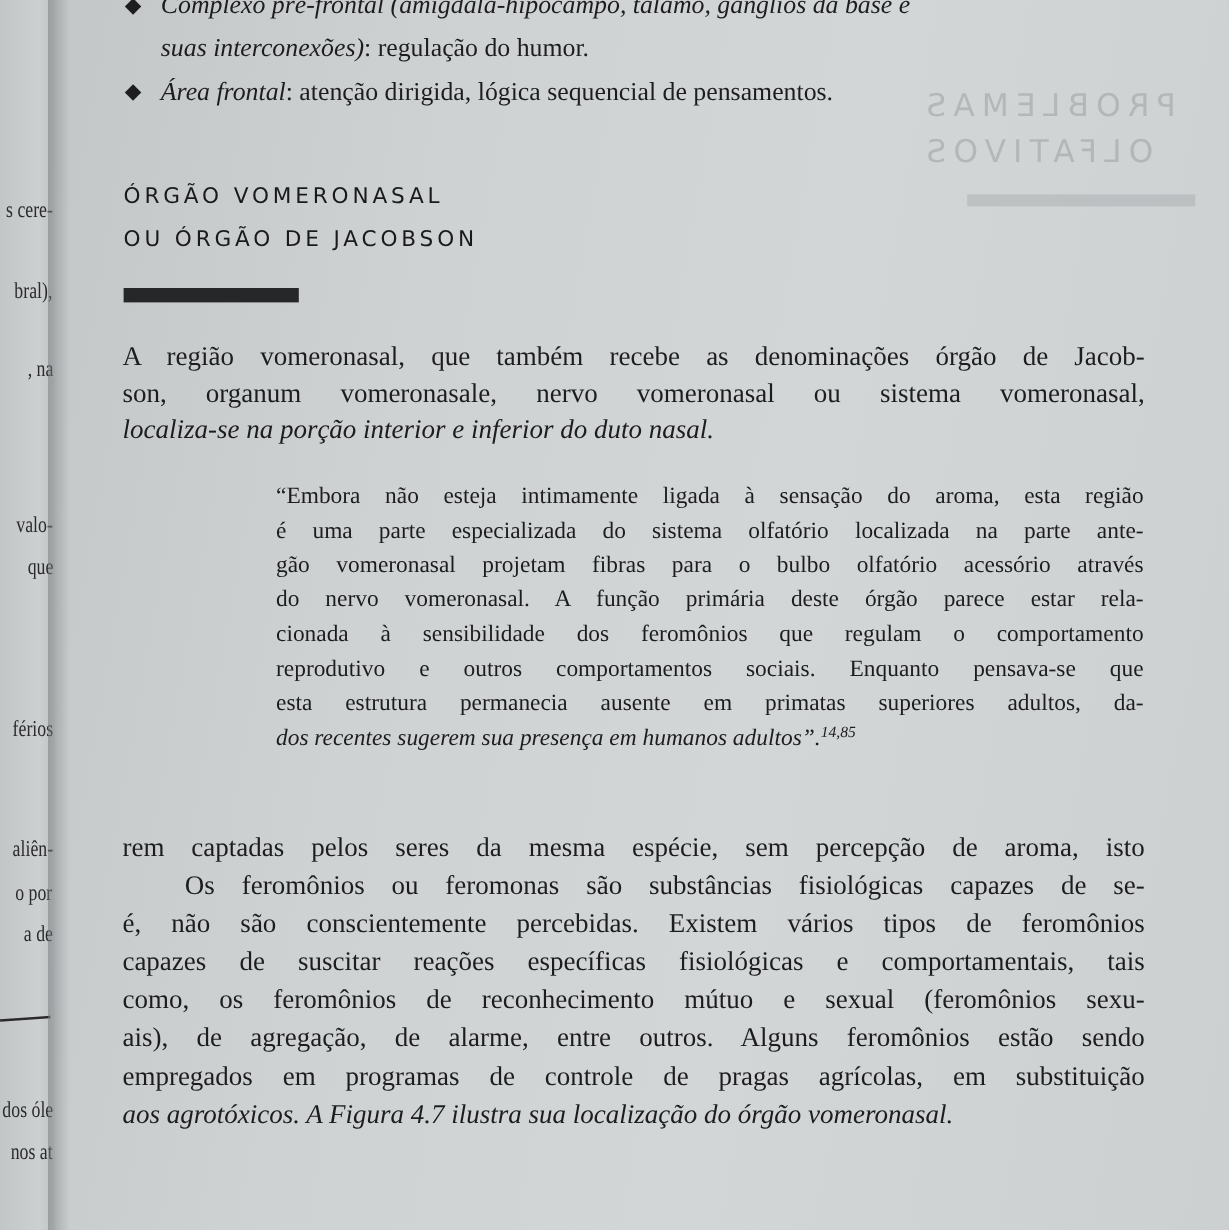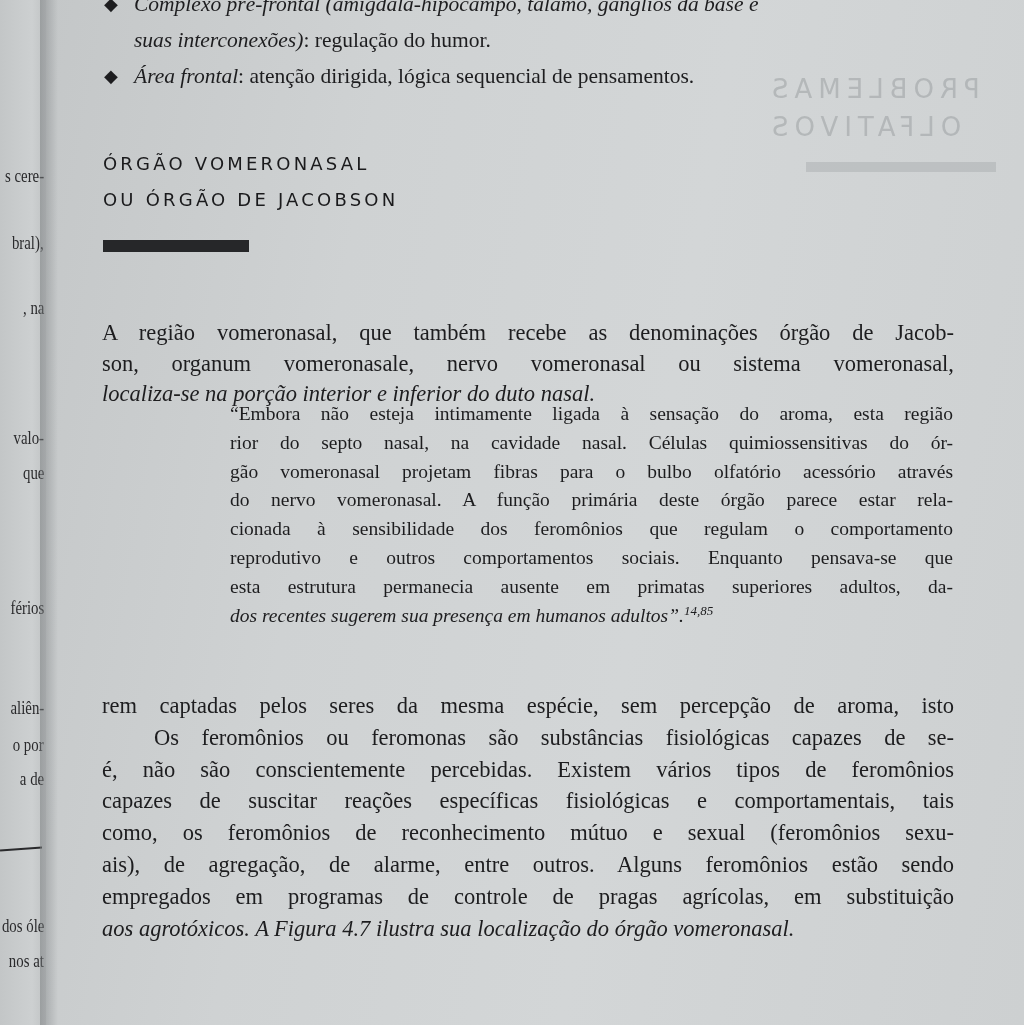--- a/index.html
+++ b/index.html
@@ -95,21 +95,21 @@
     background: #262729;
   }
   .para {
     position: absolute;
     font-family: "Liberation Serif", serif;
     font-size: 22.5px;
     line-height: 30.5px;
     text-align: justify;
     color: #1d1d1f;
   }
-  .p1 { left: 56px; top: 282px; width: 852px; margin-top: 36px; }
+  .p1 { left: 56px; top: 282px; width: 852px; }
   .quote {
     position: absolute; left: 184px; top: 400px; width: 723px;
     font-family: "Liberation Serif", serif;
     font-size: 19.5px; line-height: 28.8px;
     text-align: justify;
   }
   .quote sup { font-size: 13px; vertical-align: 7px; line-height: 0; }
   .p2 { left: 56px; top: 690px; width: 852px; line-height: 31.8px; }
   .p2 .indent { display: inline-block; width: 52px; }
   .line { display: block; text-align: justify; text-align-last: justify; }
@@ -161,21 +161,21 @@
     <div class="heading-bar"></div>
 
     <div class="para p1">
       <span class="line">A região vomeronasal, que também recebe as denominações órgão de Jacob-</span>
       <span class="line">son, organum vomeronasale, nervo vomeronasal ou sistema vomeronasal,</span>
       <span class="line last">localiza-se na porção interior e inferior do duto nasal.</span>
     </div>
 
     <div class="quote">
       <span class="line">“Embora não esteja intimamente ligada à sensação do aroma, esta região</span>
-      <span class="line">rior do septo nasal, na cavidade nasal. Células quimiossensitivas do ór-</span>
+      <span class="line">é uma parte especializada do sistema olfatório localizada na parte ante-</span>
       <span class="line">gão vomeronasal projetam fibras para o bulbo olfatório acessório através</span>
       <span class="line">do nervo vomeronasal. A função primária deste órgão parece estar rela-</span>
       <span class="line">cionada à sensibilidade dos feromônios que regulam o comportamento</span>
       <span class="line">reprodutivo e outros comportamentos sociais. Enquanto pensava-se que</span>
       <span class="line">esta estrutura permanecia ausente em primatas superiores adultos, da-</span>
       <span class="line last"><span>dos recentes sugerem sua presença em humanos adultos”.</span><sup>14,85</sup></span>
     </div>
 
     <div class="para p2">
       <span class="line">rem captadas pelos seres da mesma espécie, sem percepção de aroma, isto</span>

